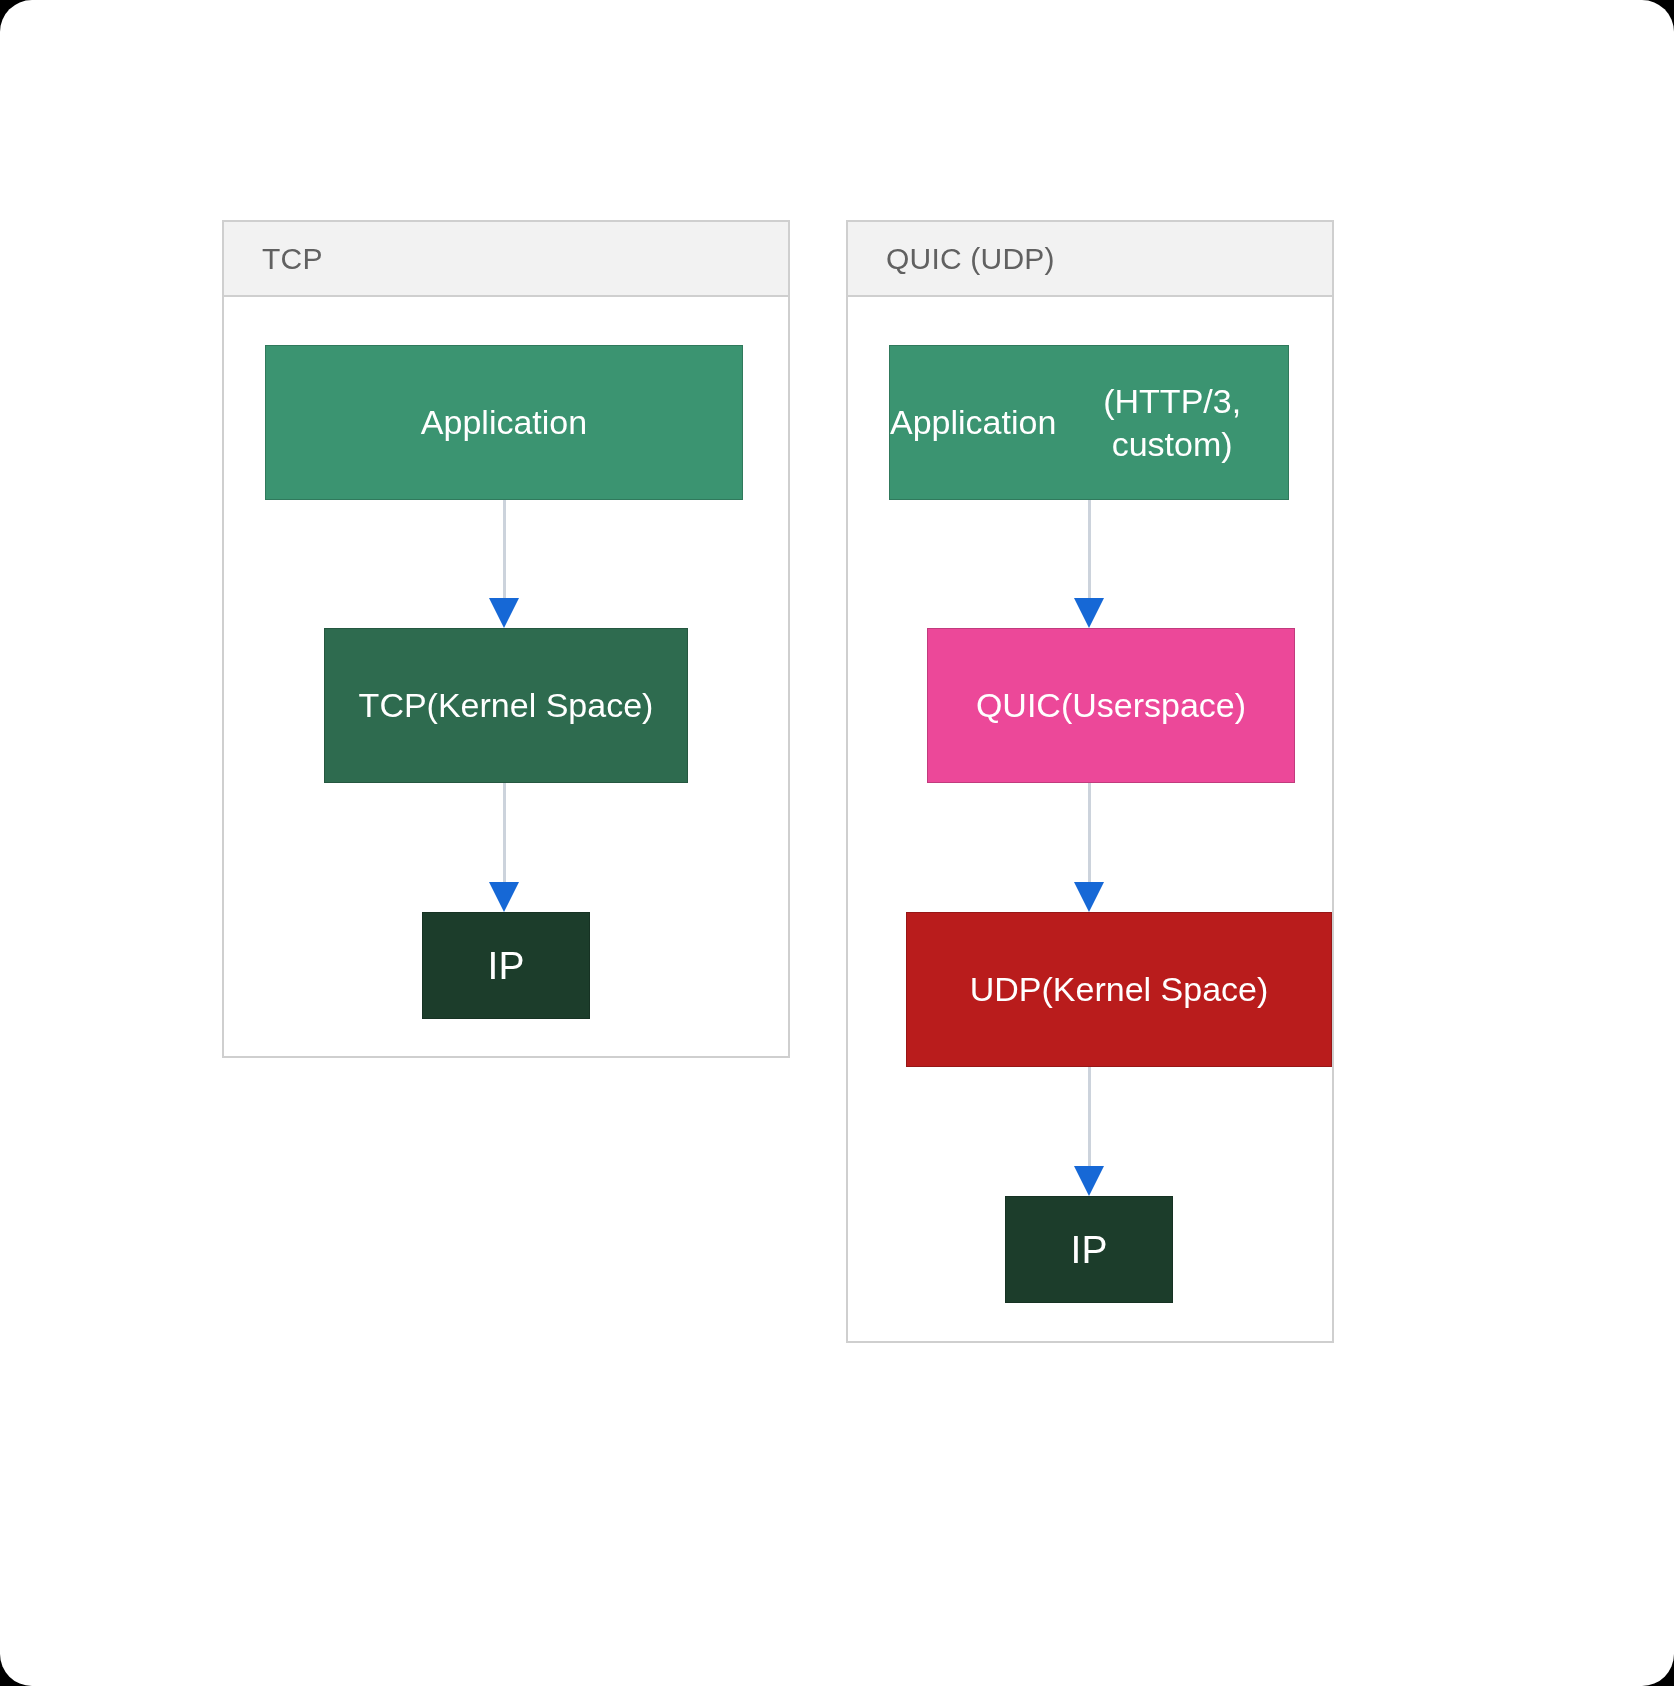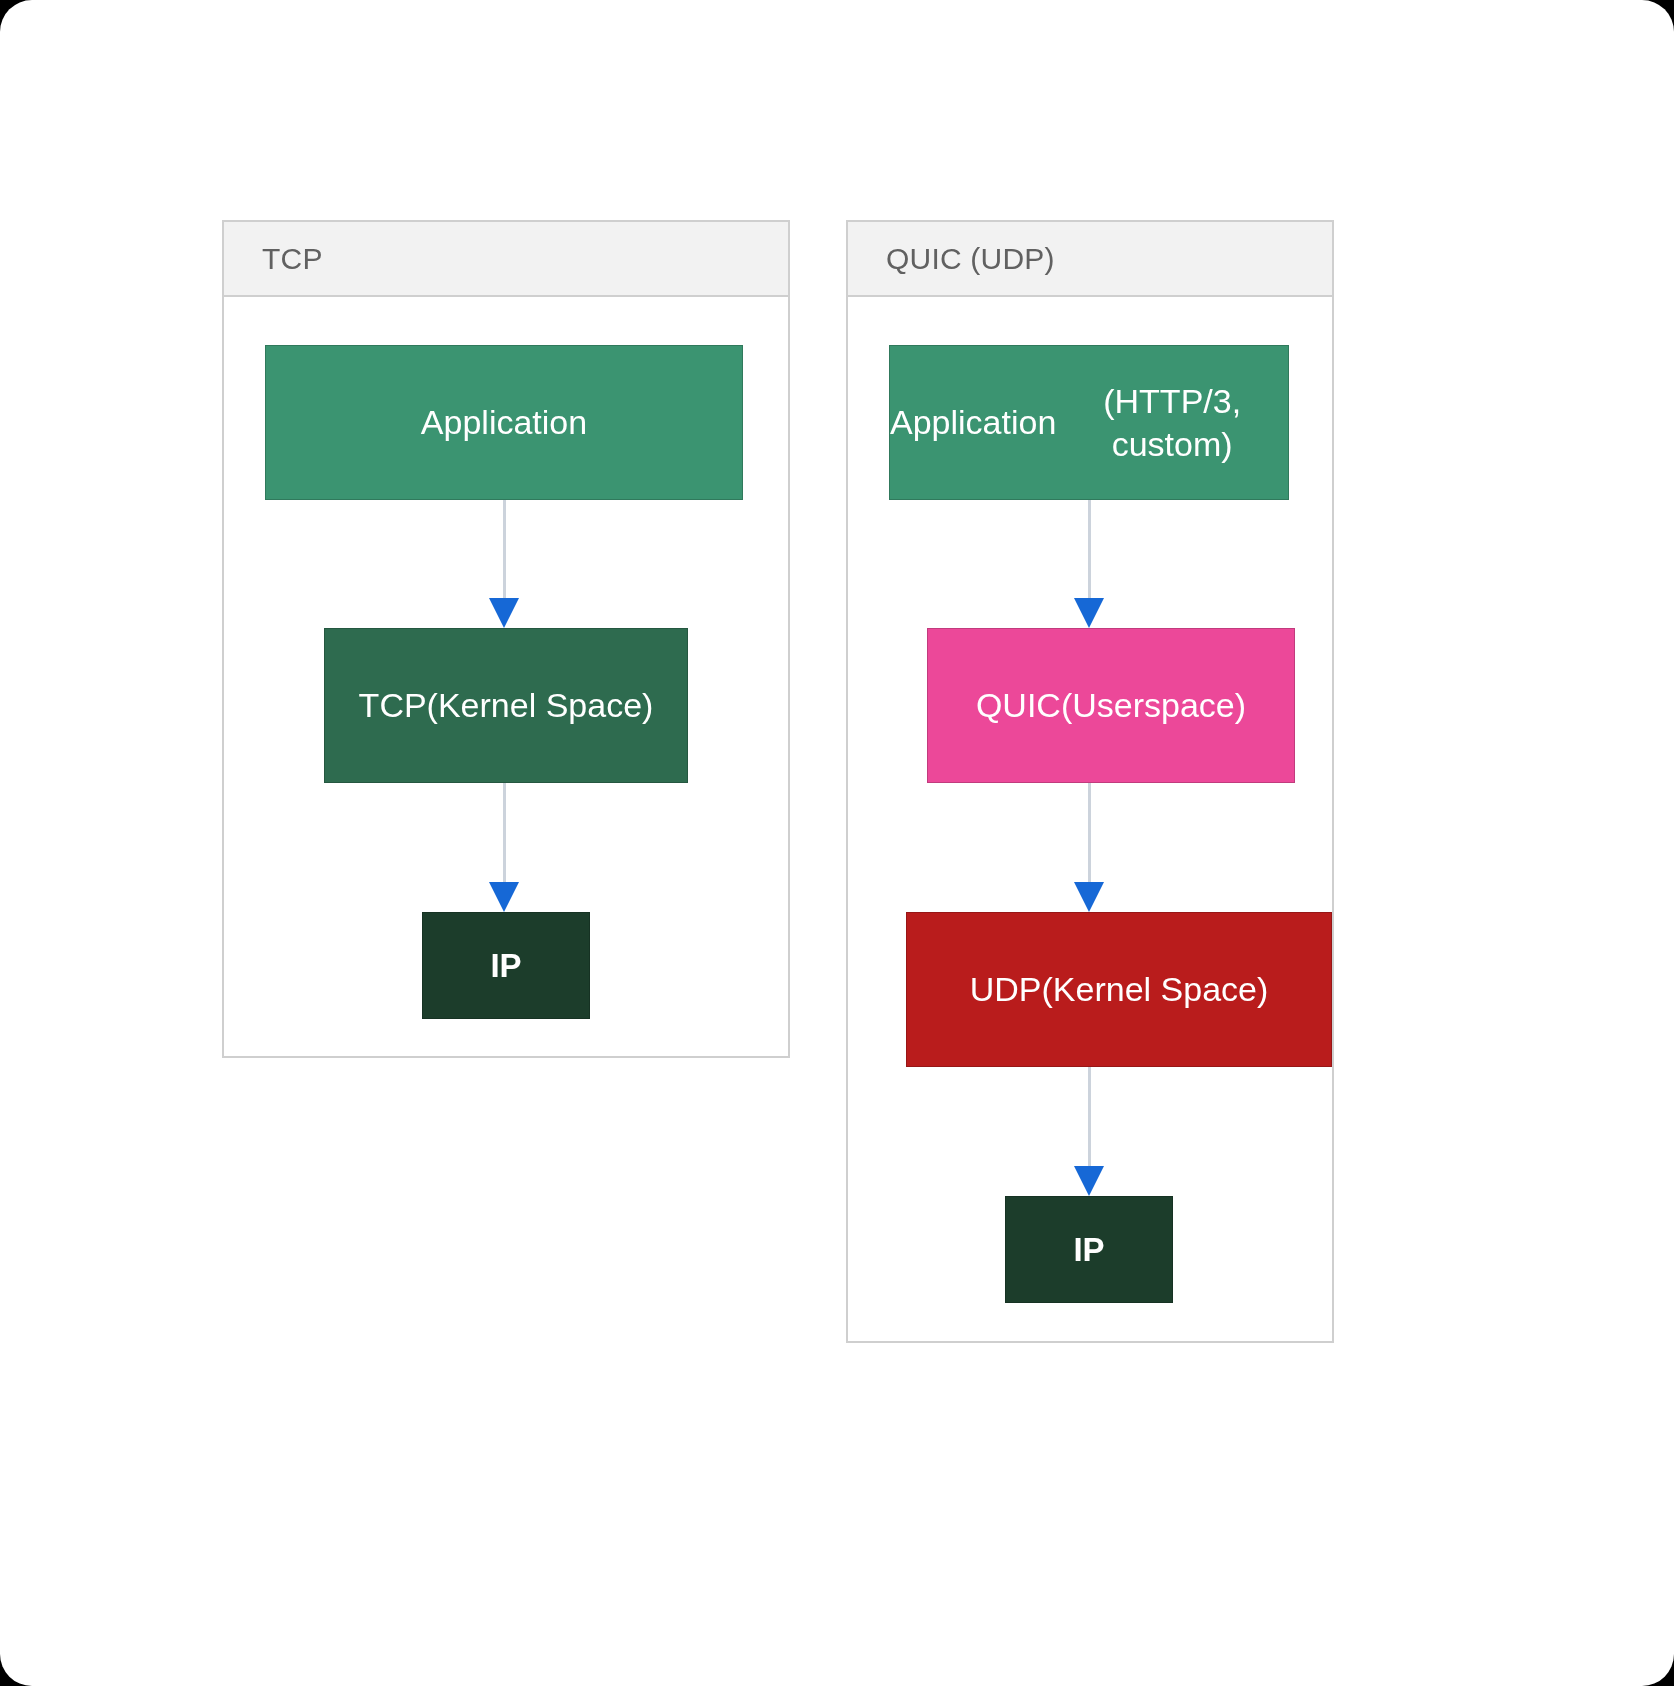--- a/index.html
+++ b/index.html
@@ -23,21 +23,21 @@
   #panel-quic{left:846px;top:220px;width:488px;height:1123px;}
 
   
   .node{position:absolute;box-sizing:border-box;
         border:1px solid rgba(0,0,0,.18);
         display:flex;flex-direction:row;align-items:center;
         justify-content:center;color:#ffffff;text-align:center;
         line-height:1.26;}
   .node .l1{font-size:34px;}
   .node .l2{font-size:34px;}
-  .node.single .l1{font-size:33px;font-weight:700;}
+  .node.single .l1{font-size:39px;font-weight:400;}
 
   
   .conn{position:absolute;width:3px;background:#ccd3dc;}
   .arrow{position:absolute;width:0;height:0;
          border-left:15px solid transparent;
          border-right:15px solid transparent;
          border-top:30px solid #1668d6;}
 </style>
 </head>
 <body>

